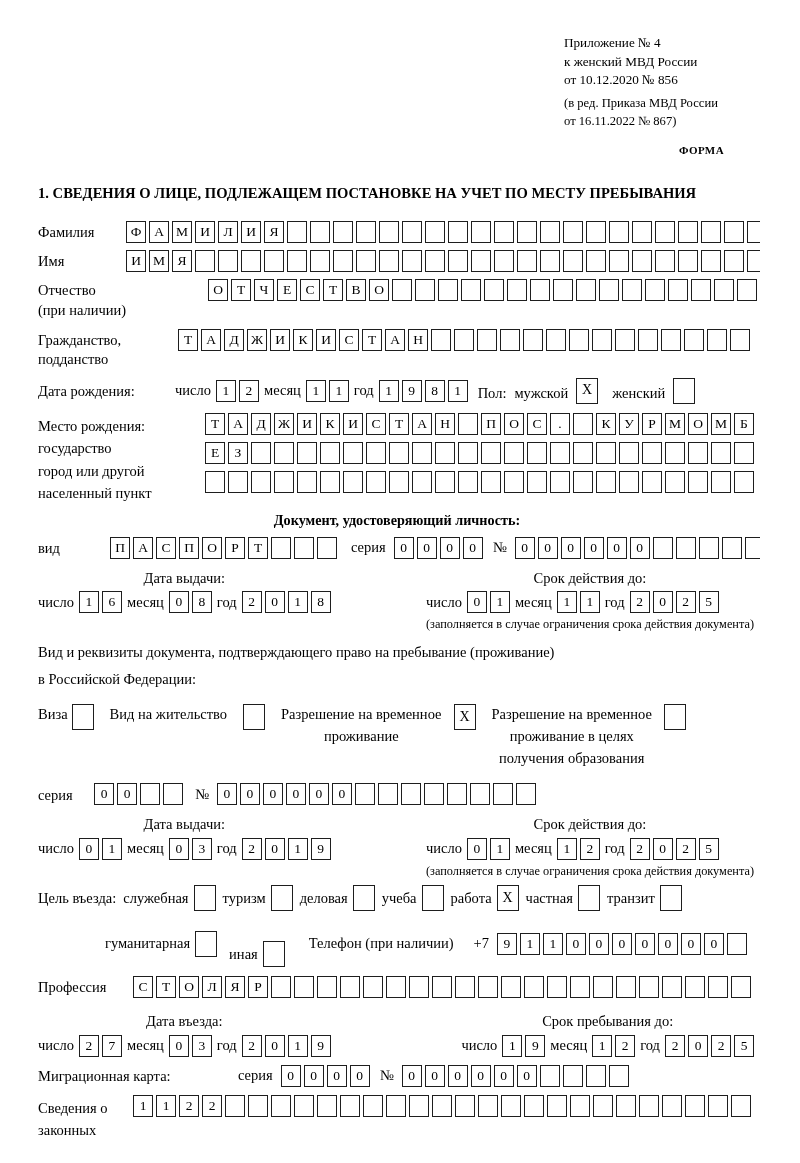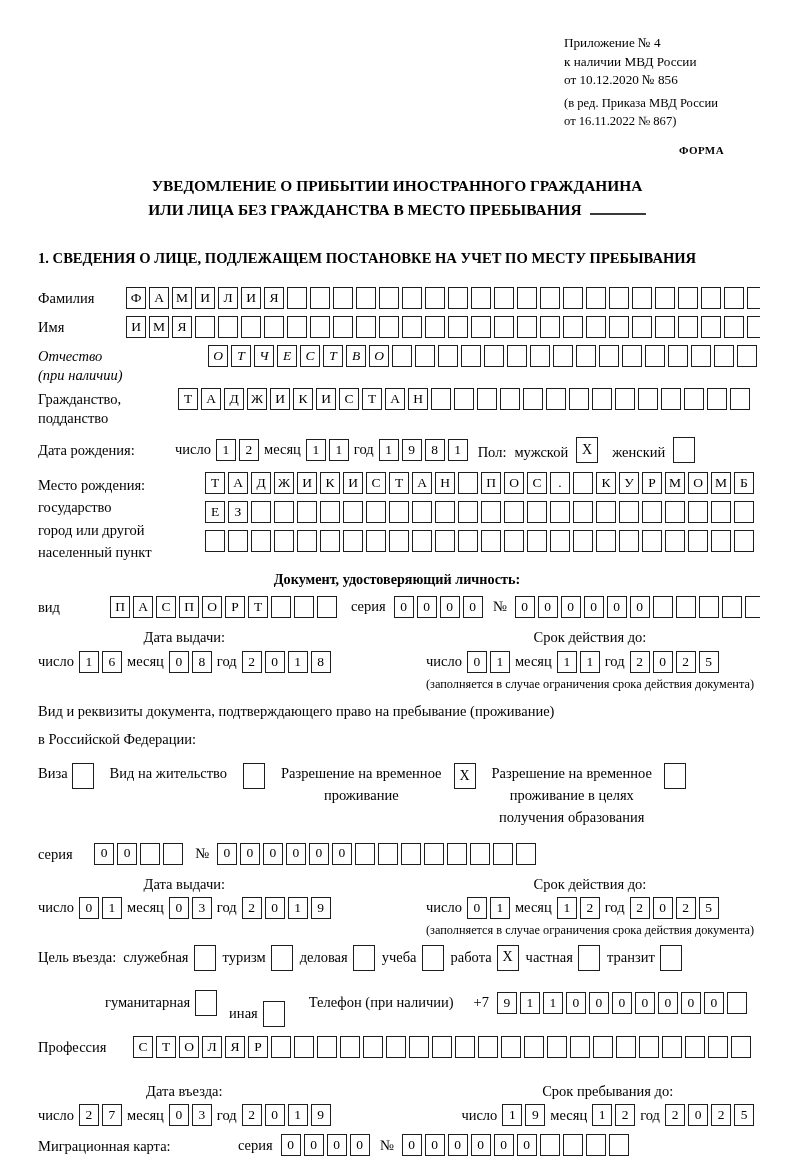--- a/index.html
+++ b/index.html
@@ -39,33 +39,29 @@
   .opt{display:inline-flex;align-items:center;gap:5px;}
   .introline{margin:10px 0 0 0;line-height:1.9;}
 </style>
 </head>
 <body>
 
 <div class="page">
 
   <div class="hdr">
     <div>Приложение № 4</div>
-    <div>к наличии МВД России</div>
+    <div>к женский МВД России</div>
     <div>от 10.12.2020 № 856</div>
     <div class="rev">
       <div>(в ред. Приказа МВД России</div>
       <div>от 16.11.2022 № 867)</div>
     </div>
   </div>
   <div class="forma">ФОРМА</div>
 
-  <div class="title">
-    <span>УВЕДОМЛЕНИЕ О ПРИБЫТИИ ИНОСТРАННОГО ГРАЖДАНИНА</span><br>
-    <span>ИЛИ ЛИЦА БЕЗ ГРАЖДАНСТВА В МЕСТО ПРЕБЫВАНИЯ</span><span class="blankline"></span>
-  </div>
 
   <div class="sec-head">1. СВЕДЕНИЯ О ЛИЦЕ, ПОДЛЕЖАЩЕМ ПОСТАНОВКЕ НА УЧЕТ ПО МЕСТУ ПРЕБЫВАНИЯ</div>
 
   <div class="row">
     <span class="lbl w88">Фамилия</span>
     <span class="cells">
         <span class="cell">Ф</span>
         <span class="cell">А</span>
         <span class="cell">М</span>
         <span class="cell">И</span>
@@ -123,21 +119,21 @@
         <span class="cell"></span>
         <span class="cell"></span>
         <span class="cell"></span>
         <span class="cell"></span>
         <span class="cell"></span>
         <span class="cell"></span>
         <span class="cell"></span>
       </span>
   </div>
 
-  <div class="row" style="margin-bottom:2px;font-style:italic;">
+  <div class="row" style="margin-bottom:8px;">
     <span class="lbl w170">
       <span>Отчество</span><br>
       <span>(при наличии)</span>
     </span>
     <span class="cells">
         <span class="cell">О</span>
         <span class="cell">Т</span>
         <span class="cell">Ч</span>
         <span class="cell">Е</span>
         <span class="cell">С</span>
@@ -621,21 +617,21 @@
         <span class="cell"></span>
         <span class="cell"></span>
         <span class="cell"></span>
         <span class="cell"></span>
         <span class="cell"></span>
         <span class="cell"></span>
         <span class="cell"></span>
       </span>
   </div>
 
-  <div class="twocol" style="margin-top:24px;margin-bottom:8px;">
+  <div class="twocol" style="margin-top:14px;margin-bottom:8px;">
     <div>
       <div class="dg-head">Дата въезда:</div>
       <span class="dg">
         <span>число</span>
         <span class="cells">
             <span class="cell">2</span>
             <span class="cell">7</span>
           </span>
         <span>месяц</span>
         <span class="cells">

